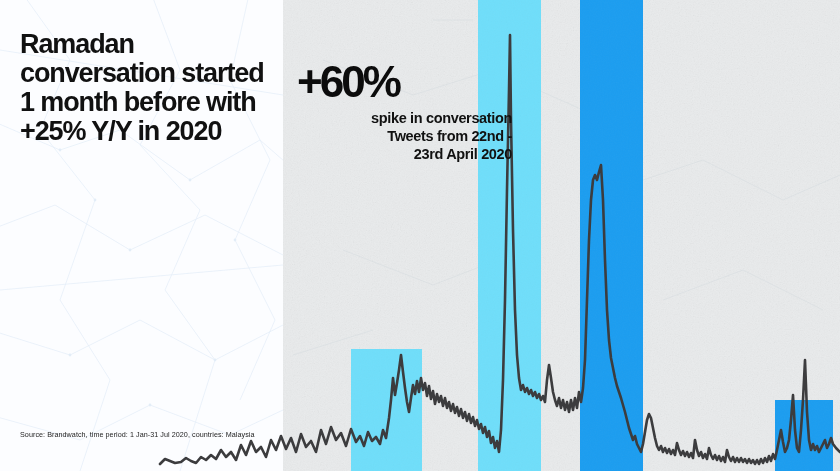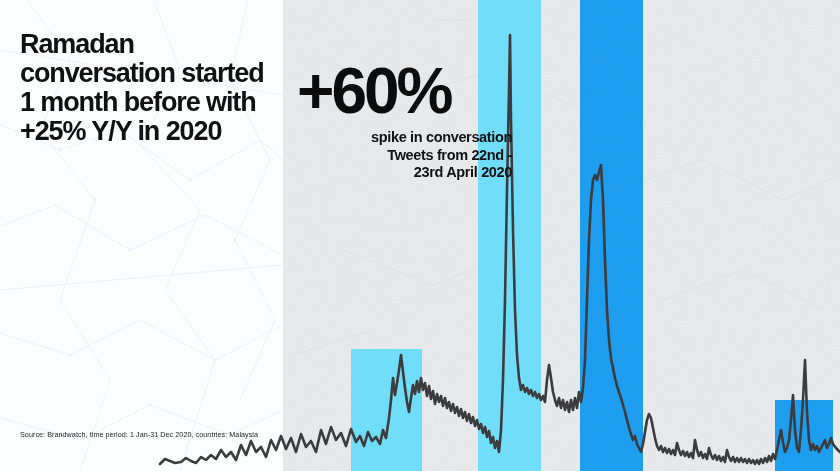--- a/index.html
+++ b/index.html
@@ -77,21 +77,21 @@
 
   
   .callout {
     position: absolute;
     left: 297px;
     top: 62px;
     width: 215px;
   }
   .callout .big {
     margin: 0;
-    font-size: 64px;
+    font-size: 44px;
     line-height: .92;
     font-weight: 700;
     letter-spacing: -3px;
     color: #0c0c0c;
     font-family: "Liberation Sans", sans-serif;
   }
   .callout .sub {
     margin: 8px 0 0 0;
     font-size: 14.5px;
     line-height: 1.22;
@@ -210,15 +210,15 @@
     <h1>Ramadan conversation started 1 month before with +25% Y/Y in 2020</h1>
   </div>
 
   <div class="callout">
     <p class="big">+60%</p>
     <p class="sub">spike in conversation
 Tweets from 22nd -
 23rd April 2020</p>
   </div>
 
-  <div class="source">Source: Brandwatch, time period: 1 Jan-31 Dec 2020, countries: Malaysia</div>
+  <div class="source">Source: Brandwatch, time period: 1 Jan-31 Jul 2020, countries: Malaysia</div>
 
 </div>
 
 </body></html>

